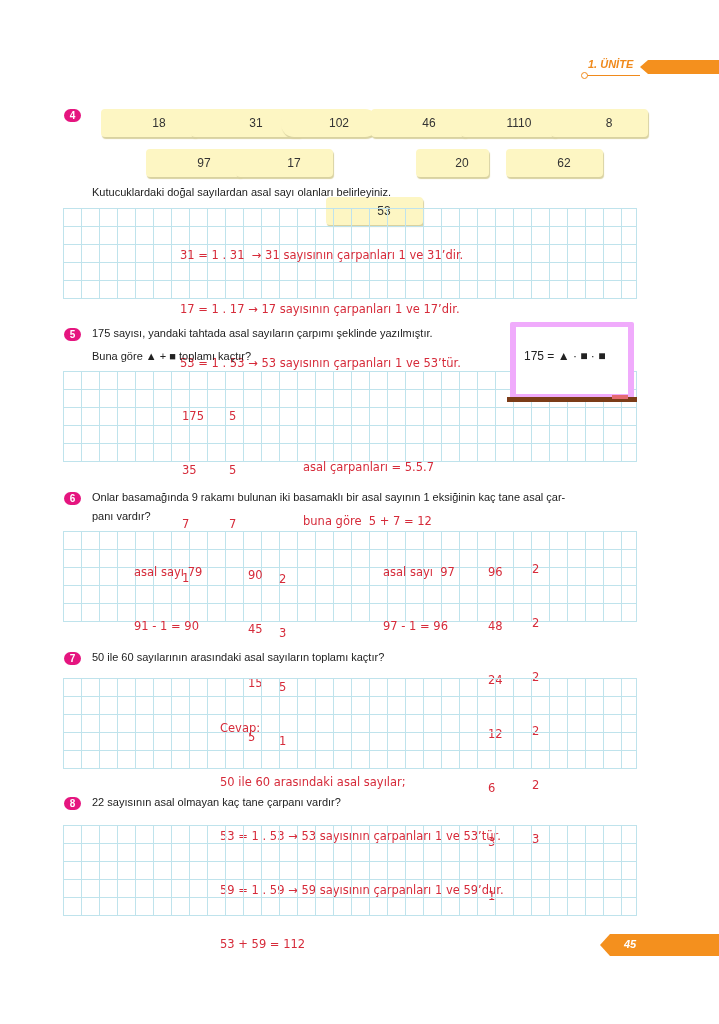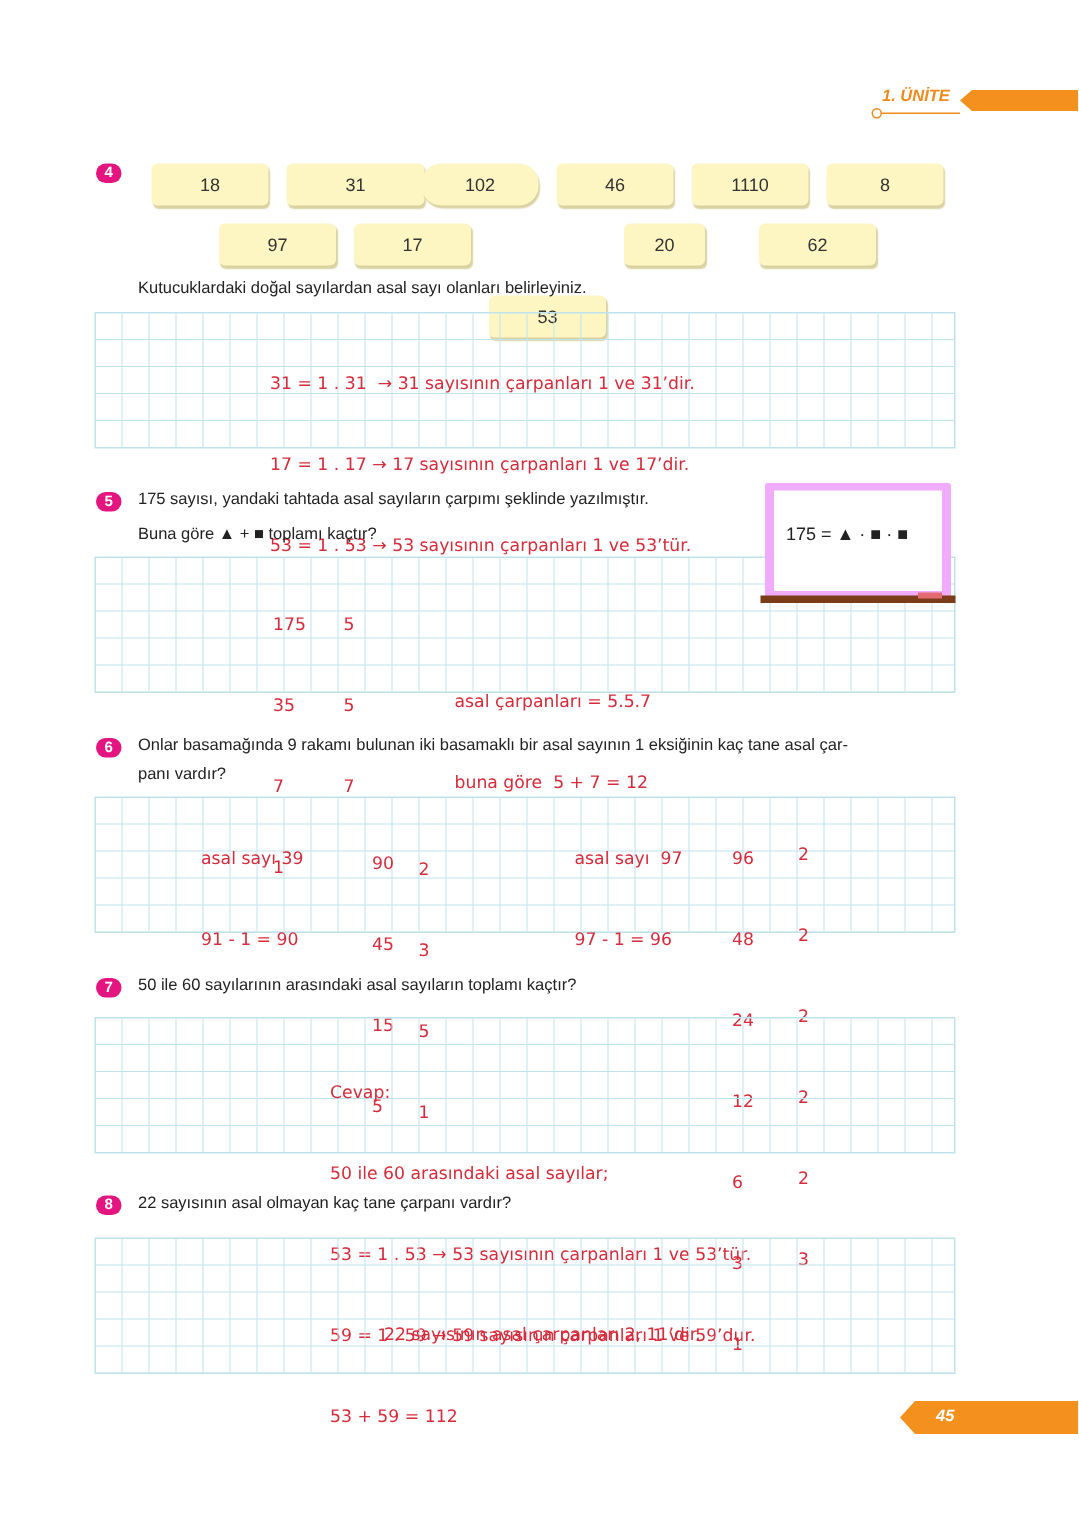--- a/index.html
+++ b/index.html
@@ -8,21 +8,21 @@
   .abs { position:absolute; }
   .unit-tab { left:582px; top:58px; width:137px; height:18px; }
   .unit-label { position:absolute; left:6px; top:0px; font-size:11px; font-weight:bold; font-style:italic; color:#f08a1c; }
   .unit-bar { position:absolute; left:58px; top:2px; width:79px; height:14px; background:#f4901e;
               clip-path:polygon(8px 0,100% 0,100% 100%,8px 100%,0 50%); }
   .unit-line { position:absolute; left:2px; top:17px; width:56px; height:1px; background:#f08a1c; }
   .unit-dot { position:absolute; left:-1px; top:14px; width:5px; height:5px; border:1px solid #f08a1c; border-radius:50%; background:#fff; }
   .qnum { width:17px; height:13px; border-radius:8px; background:#e5157f; color:#fff; font-size:10px; font-weight:bold;
           text-align:center; line-height:13px; }
   .numbox { height:28px; background:#fdf6c3; border-radius:4px; box-shadow:1px 2px 1px #d9d2a0;
-            font-size:12px; text-align:center; line-height:28px; color:#333; }
+            font-size:12px; text-align:center; line-height:28px; color:#333;padding-left:19px; }
   .qtext { font-size:11px; color:#222; }
   .grid { left:63px; width:574px; border:1px solid #bfe3ec; box-sizing:border-box;
           background-image:
             linear-gradient(to right, #bfe3ec 1px, transparent 1px),
             linear-gradient(to bottom, #bfe3ec 1px, transparent 1px);
           background-size:18px 18px; background-position:-1px -1px; }
   .ans { color:#d62b3a; font-family:"DejaVu Sans", sans-serif; font-size:11.5px; line-height:18px; white-space:pre; }
   .board { left:510px; top:322px; width:124px; height:80px; background:#f0abfc; border-radius:2px; }
   .board-inner { position:absolute; left:6px; top:5px; right:6px; bottom:8px; background:#fff; }
   .board-text { position:absolute; left:8px; top:22px; font-size:12px; color:#222; white-space:nowrap; }
@@ -97,21 +97,21 @@
   <div>buna göre  5 + 7 = 12</div>
 </div>
 
 <div class="abs qnum" style="left:64px;top:492px;">6</div>
 <div class="abs qtext" style="left:92px;top:491px;">Onlar basamağında 9 rakamı bulunan iki basamaklı bir  asal sayının 1 eksiğinin kaç tane asal çar-</div>
 <div class="abs qtext" style="left:92px;top:510px;">panı vardır?</div>
 
 <div class="abs grid" style="top:531px;height:91px;"></div>
 
 <div class="abs ans" style="left:134px;top:527px;">
-  <div>asal sayı 39</div>
+  <div>asal sayı 79</div>
   <div>91 - 1 = 90</div>
 </div>
 <div class="abs ans" style="left:248px;top:530px;">
   <div>90</div>
   <div>45</div>
   <div>15</div>
   <div>5</div>
 </div>
 <div class="abs ans" style="left:279px;top:534px;">
   <div>2</div>
@@ -151,18 +151,17 @@
   <div>53 = 1 . 53 → 53 sayısının çarpanları 1 ve 53’tür.</div>
   <div>59 = 1 . 59 → 59 sayısının çarpanları 1 ve 59’dur.</div>
   <div>53 + 59 = 112</div>
 </div>
 
 <div class="abs qnum" style="left:64px;top:797px;">8</div>
 <div class="abs qtext" style="left:92px;top:796px;">22 sayısının asal olmayan kaç tane çarpanı vardır?</div>
 
 <div class="abs grid" style="top:825px;height:91px;"></div>
 <div class="abs ans" style="left:256px;top:844px;">
-  <div>22 sayısının asal çarpanları 2, 11’dir.</div>
 </div>
 
 <div class="abs page-tab">
   <span class="page-num">45</span>
 </div>
 
 </body></html>

